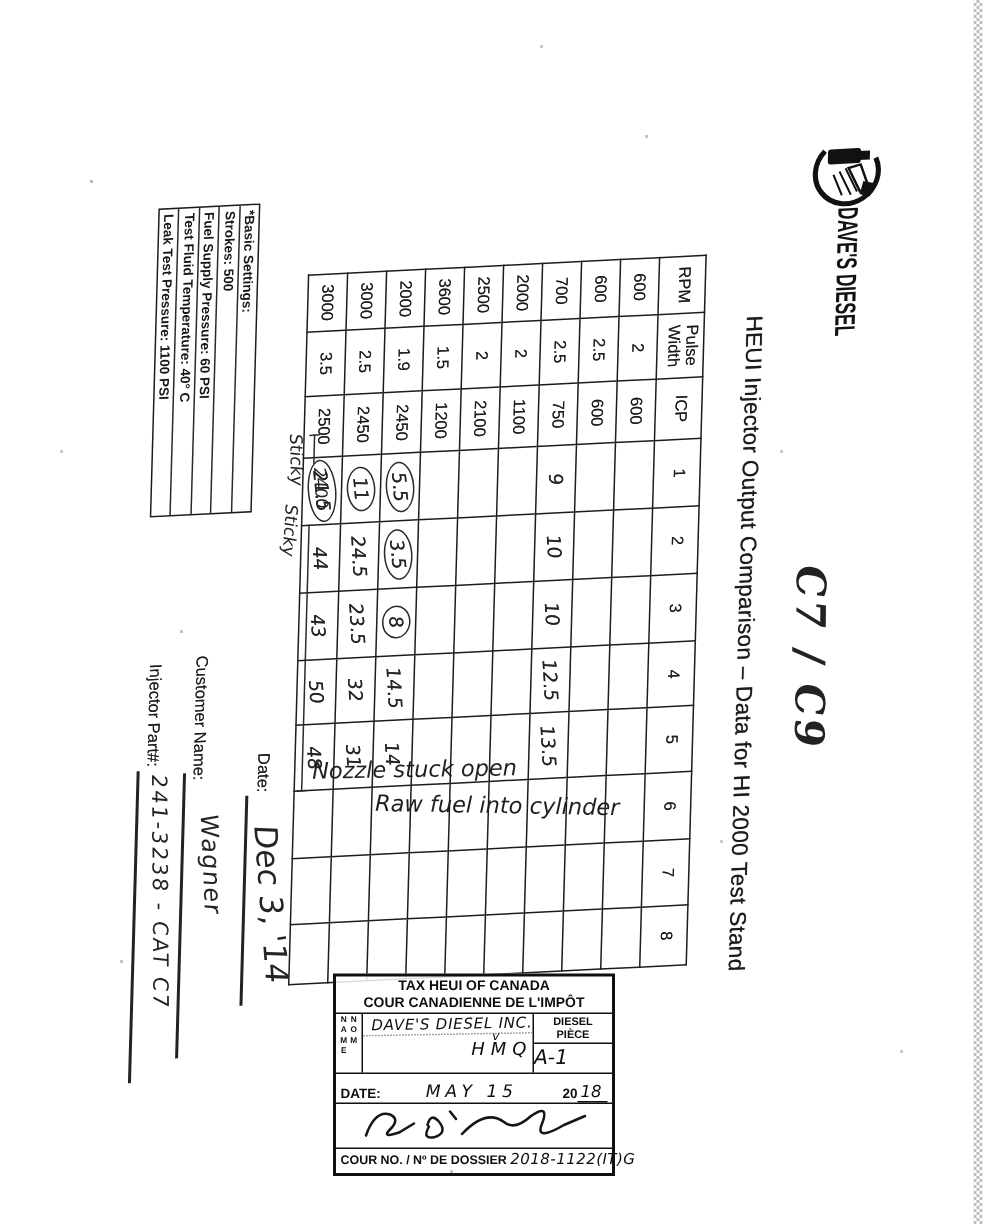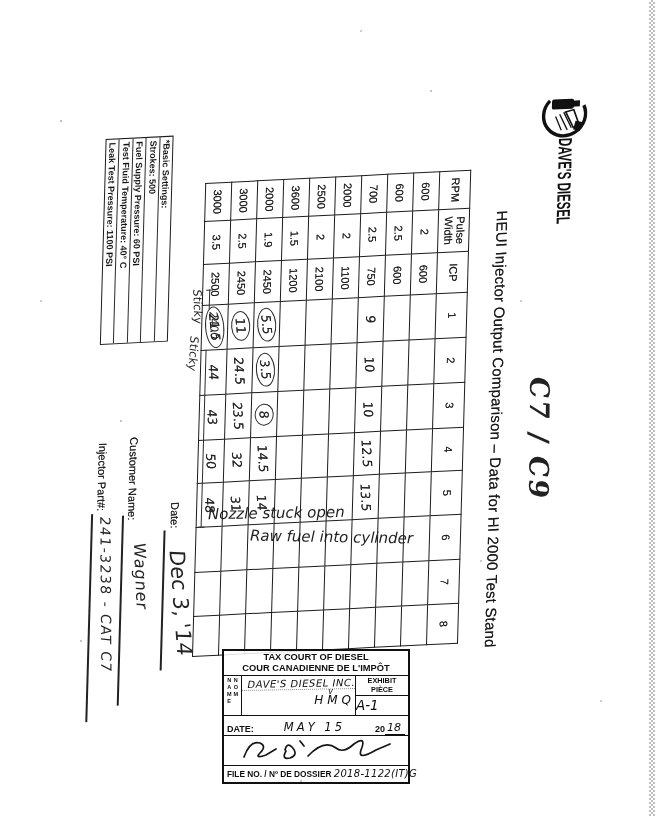--- a/index.html
+++ b/index.html
@@ -288,38 +288,38 @@
       <div class="abs hw" style="left:506px;top:549px;font-size:14px;transform:rotate(-2deg);letter-spacing:1.5px;">241-3238 - CAT C7</div>
 
     </div>
   </div>
 
   <div class="note" style="left:208px;top:504px;transform:rotate(-1deg);">Nozzle stuck open</div>
   <div class="note" style="left:250px;top:528px;transform:rotate(1deg);">Raw fuel into cylinder</div>
 
   <div class="stamp">
     <div class="hdr">
-      <div>TAX COURT OF DIESEL</div>
+      <div>TAX HEUI OF CANADA</div>
       <div>COUR CANADIENNE DE L'IMPÔT</div>
     </div>
     <div class="srow" style="min-height:36px;">
       <div class="namecol">
         <span>N<br>A<br>M<br>E</span>
         <span>N<br>O<br>M</span>
       </div>
       <div class="partybox">
         <div class="party1">DAVE'S DIESEL INC.</div>
         <div class="party2">
           <span class="versus">v</span>
           <span>HMQ</span>
         </div>
       </div>
       <div class="exhcol">
         <div class="exhhdr">
-          <div>EXHIBIT</div>
+          <div>DIESEL</div>
           <div>PIÈCE</div>
         </div>
         <div class="exhno">A-1</div>
       </div>
     </div>
     <div class="daterow">
       <span class="dlab">DATE:</span>
       <span class="dval">MAY 15</span>
       <span class="yr">20</span>
       <span class="yr2">18</span>
@@ -328,21 +328,21 @@
       <svg width="170" height="27" viewBox="0 0 170 27" style="position:absolute;left:6px;top:1px;">
         <g fill="none" stroke="#161616" stroke-width="1.7" stroke-linecap="round">
           <path d="M14 20 Q20 3 30 6 Q37 9 30 16 Q24 22 36 18 L46 12"></path>
           <path d="M56 14 Q51 23 60 21 Q69 18 62 10 Q57 5 55 13"></path>
           <path d="M70 4 L74 9"></path>
           <path d="M78 19 Q94 2 106 11 Q113 17 124 7 Q137 -2 131 13 Q127 24 146 13 L160 7"></path>
         </g>
       </svg>
     </div>
     <div class="filerow">
-      <span>FILE NO. / Nº DE DOSSIER</span>
+      <span>COUR NO. / Nº DE DOSSIER</span>
       <span class="fileval">2018-1122(IT)G</span>
     </div>
   </div>
 
   <div class="dither"></div>
   <div class="specks"></div>
 
 </div>
 
 </body></html>

